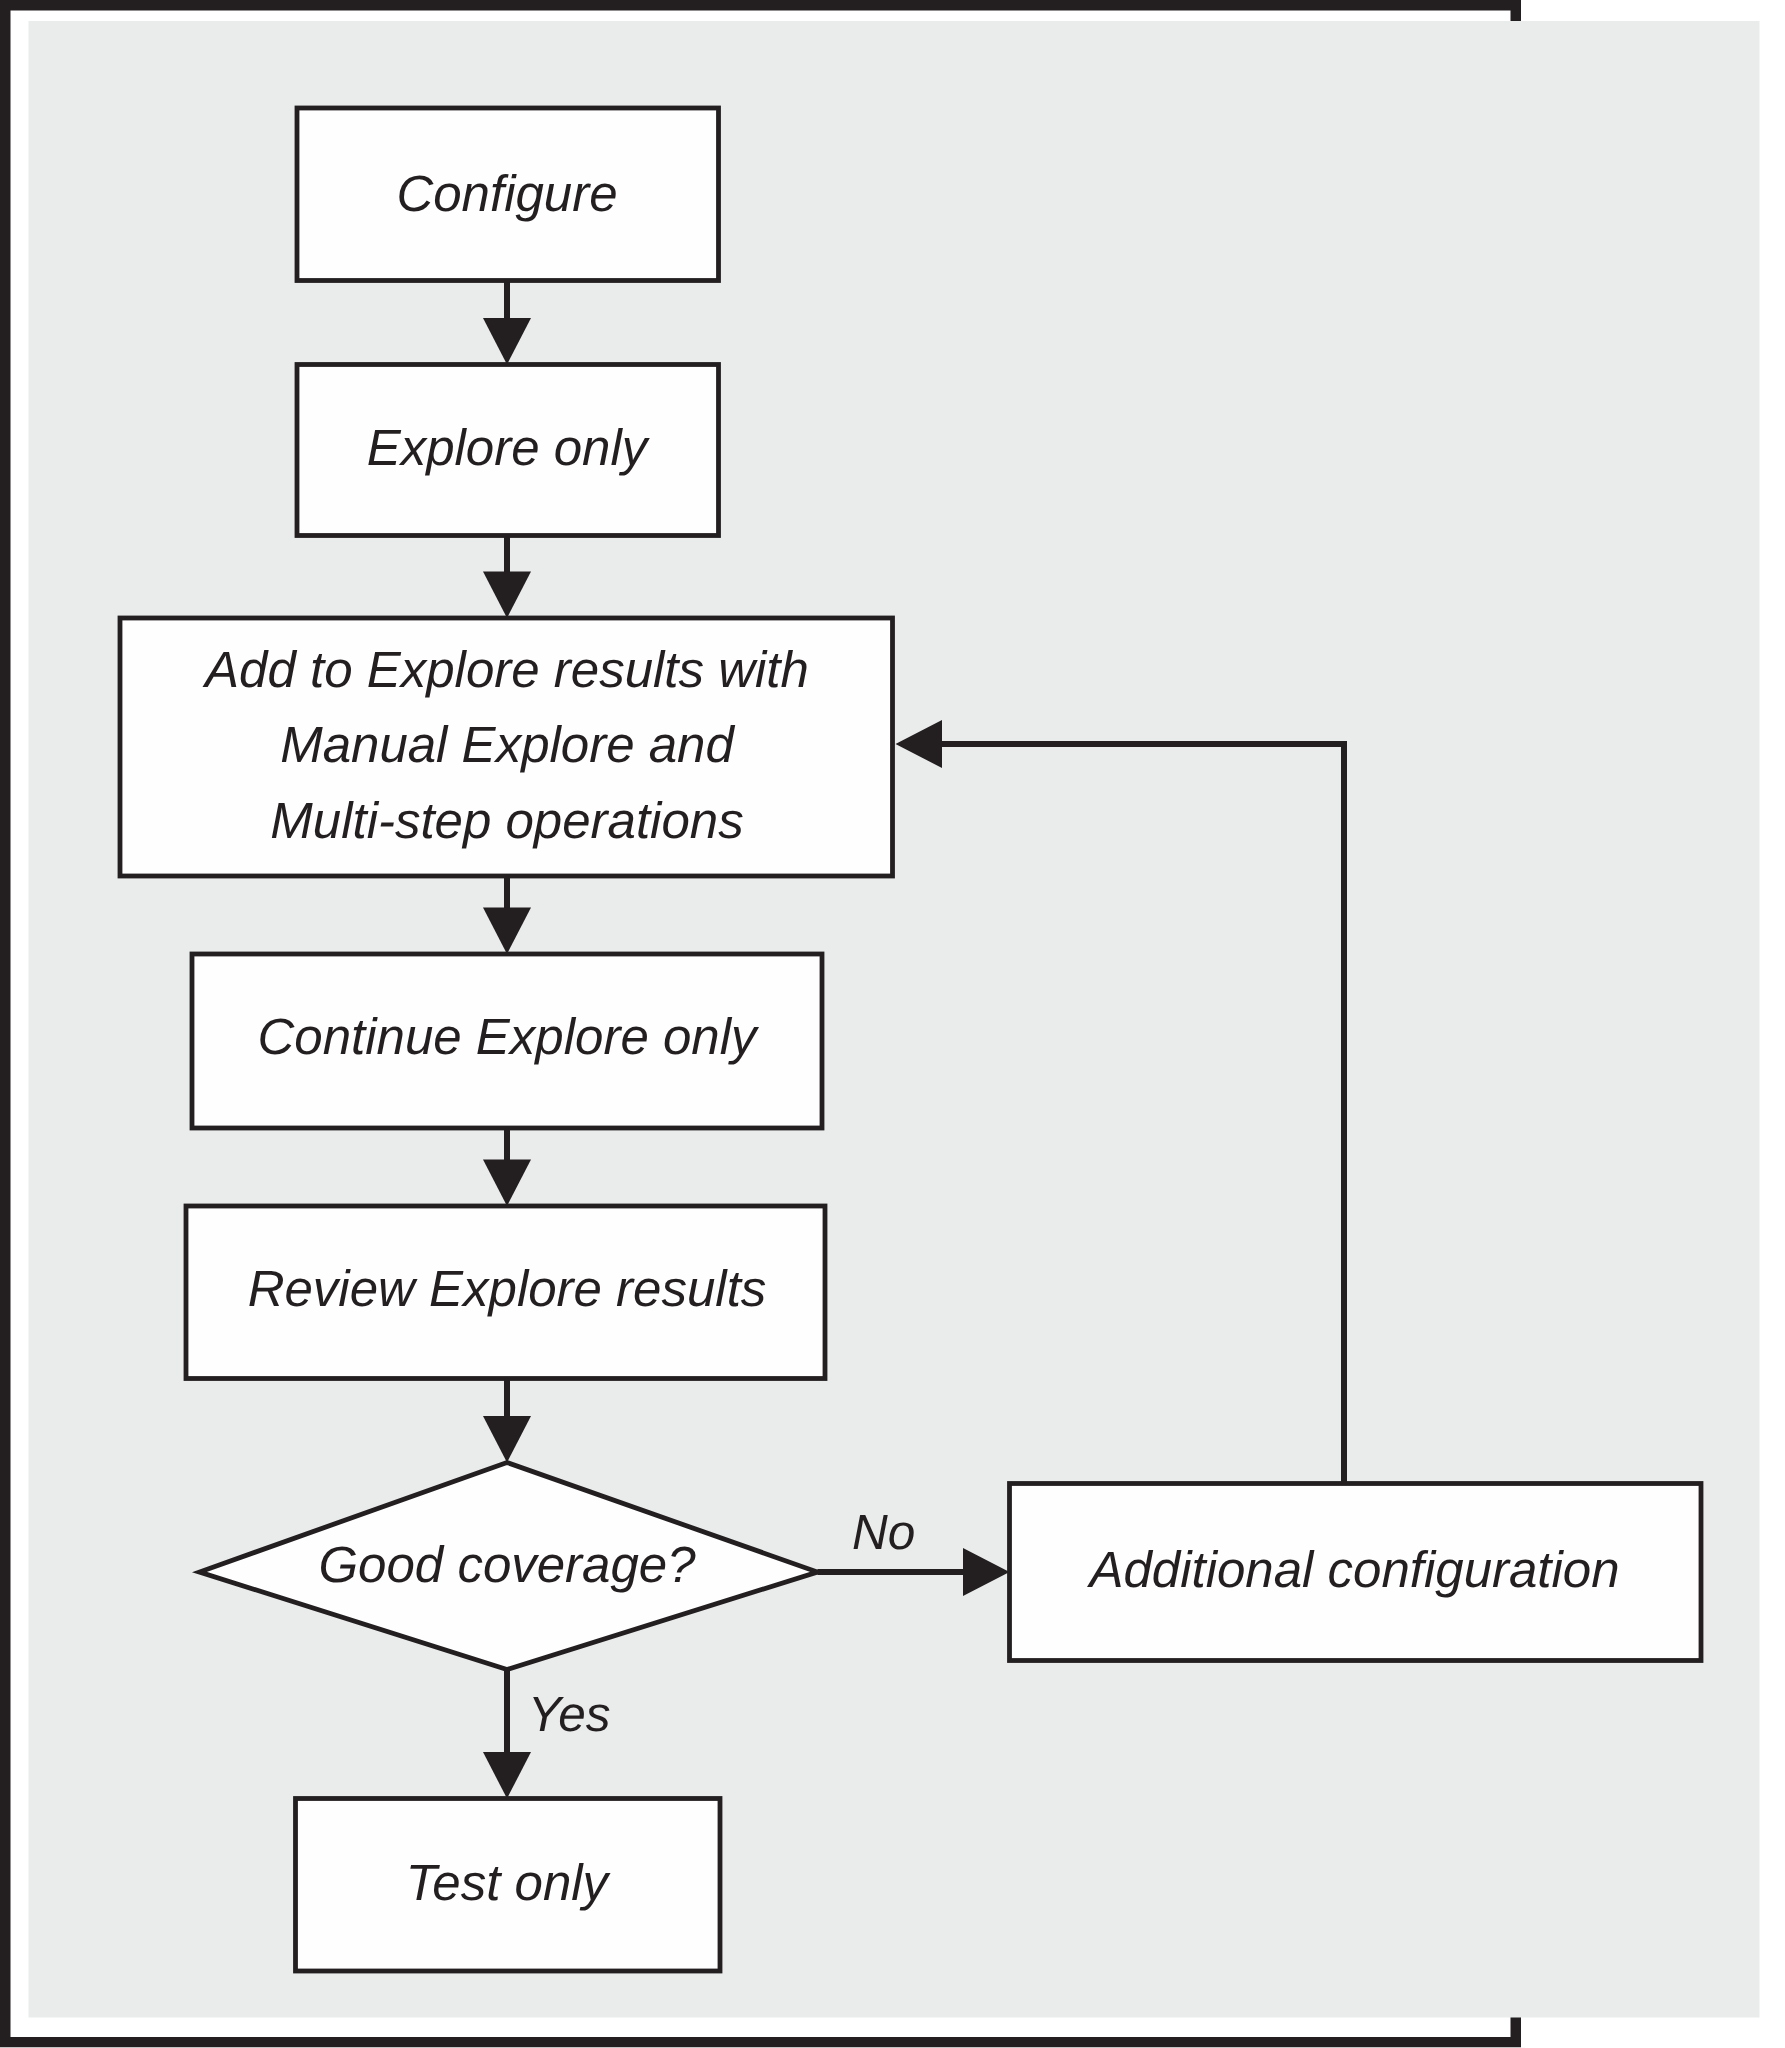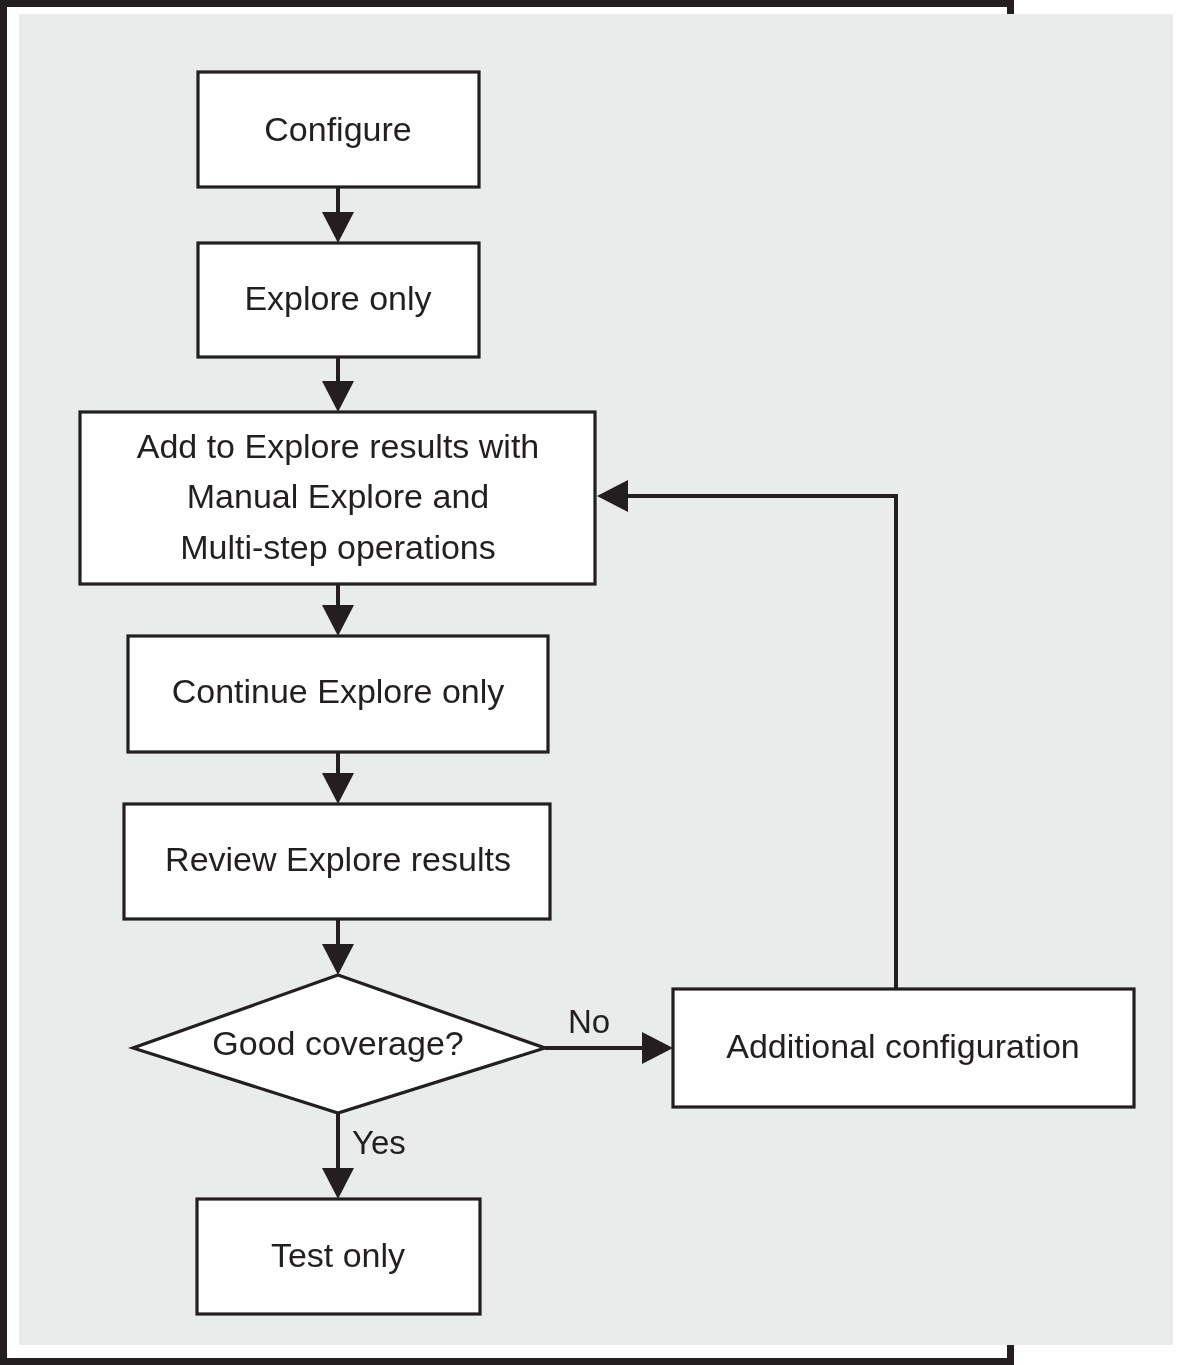--- a/index.html
+++ b/index.html
@@ -13,20 +13,21 @@
     font-family: "Liberation Sans", sans-serif;
     overflow: hidden;
   }
   #figure-frame {
     position: relative;
     width: 1014px;
     height: 1365px;
     box-sizing: border-box;
     border: 7px solid #231f20;
     background: #ffffff;
+    font-style: italic;
   }
   #diagram-canvas {
     position: absolute;
     left: 12px;
     top: 7px;
     width: 1154px;
     height: 1331px;
     background: #eaebeb;
   }
   #flow-svg {

